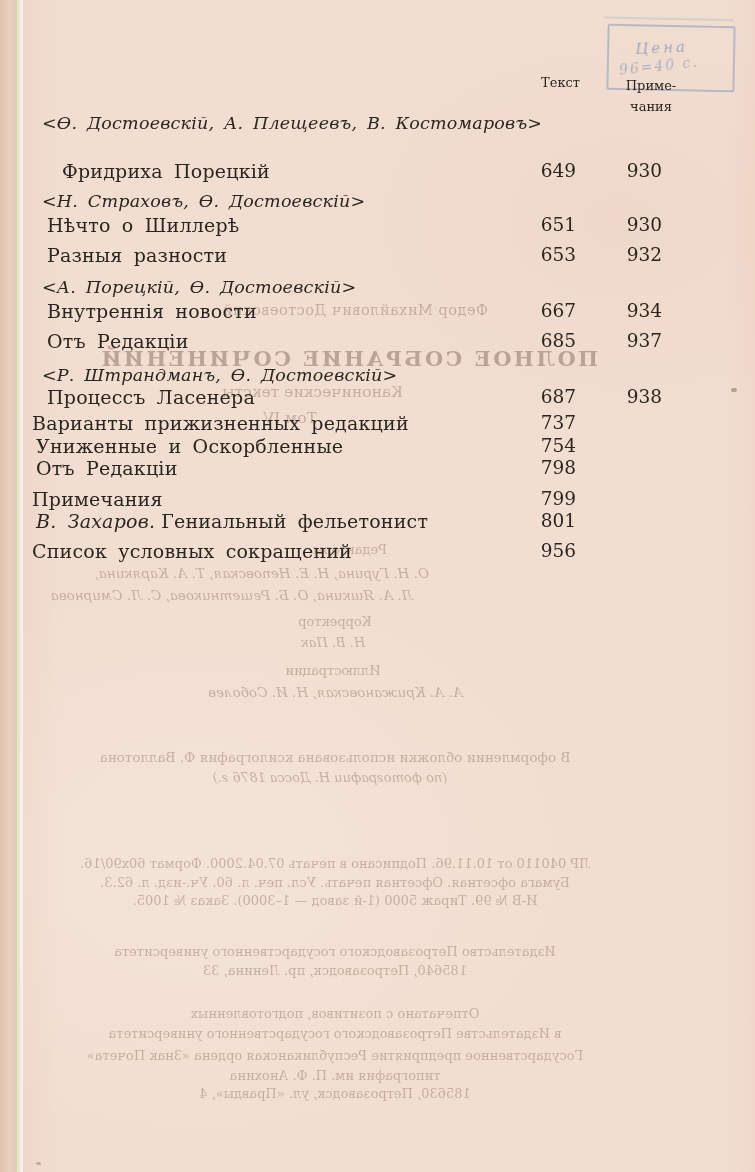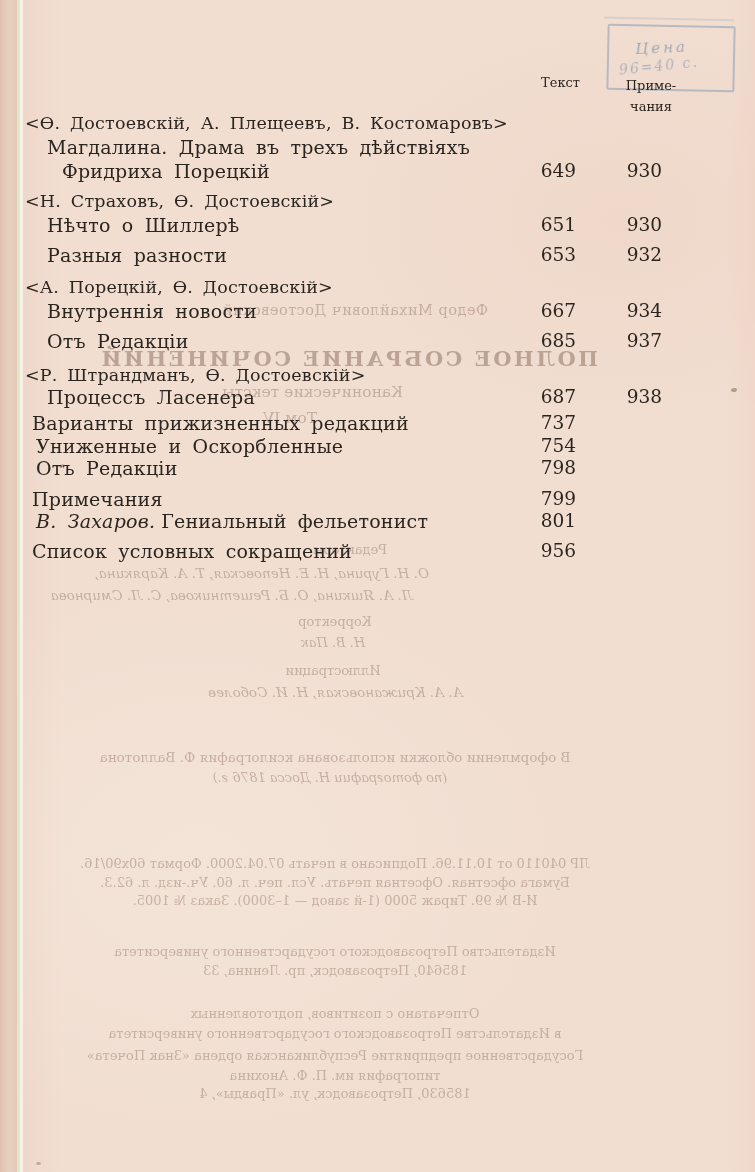--- a/index.html
+++ b/index.html
@@ -31,21 +31,21 @@
     color:rgba(92,124,168,0.45);transform:rotate(-7deg);filter:blur(0.7px);font-style:italic;}
 
   
   .hdr{position:absolute;top:75px;font-size:13px;color:#2b251f;}
   .hdr-text{left:480px;width:100px;text-align:right;}
   .hdr-notes{left:610px;width:82px;text-align:center;line-height:21px;}
 
   
   .row{position:absolute;left:0;width:755px;white-space:nowrap;line-height:22px;}
   .t{display:inline-block;font-size:19px;letter-spacing:0.2px;word-spacing:5px;}
-  .ind-a{margin-left:25px;font-size:17.5px;word-spacing:4px;}
+  .ind-a{margin-left:42px;font-style:italic;font-size:17.5px;word-spacing:4px;}
   .ind-t{margin-left:47px;}
   .ind-c{margin-left:62px;}
   .ind-s{margin-left:32px;}
   .ind-sub{margin-left:36px;}
   .it{font-style:italic;margin-right:6px;}
   .n1,.n2{position:absolute;top:0;width:52px;text-align:right;font-size:18.5px;}
   .n1{left:524px;}
   .n2{left:610px;}
 
   
@@ -104,23 +104,20 @@
 
   <div class="st" style="left:135px;top:1006px;width:400px;font-size:13px;">Отпечатано с позитивов, подготовленных</div>
   <div class="st" style="left:85px;top:1026px;width:500px;font-size:13px;">в Издательстве Петрозаводского государственного университета</div>
   <div class="st" style="left:60px;top:1048px;width:550px;font-size:13px;">Государственное предприятие Республиканская ордена «Знак Почета»</div>
   <div class="st" style="left:185px;top:1068px;width:300px;font-size:13px;">типография им. П. Ф. Анохина</div>
   <div class="st" style="left:160px;top:1086px;width:350px;font-size:13px;">185630, Петрозаводск, ул. «Правды», 4</div>
 
   <div class="row" style="top:112px">
     <span class="t ind-a">&lt;Ѳ. Достоевскій, А. Плещеевъ, В. Костомаровъ&gt;</span>
   </div>
-  <div class="row" style="top:136px">
-    <span class="t ind-t">Магдалина. Драма въ трехъ дѣйствіяхъ</span>
-  </div>
   <div class="row" style="top:160px">
     <span class="t ind-c">Фридриха Порецкій</span>
     <span class="n1">649</span>
     <span class="n2">930</span>
   </div>
   <div class="row" style="top:190px">
     <span class="t ind-a">&lt;Н. Страховъ, Ѳ. Достоевскій&gt;</span>
   </div>
   <div class="row" style="top:214px">
     <span class="t ind-t">Нѣчто о Шиллерѣ</span>

